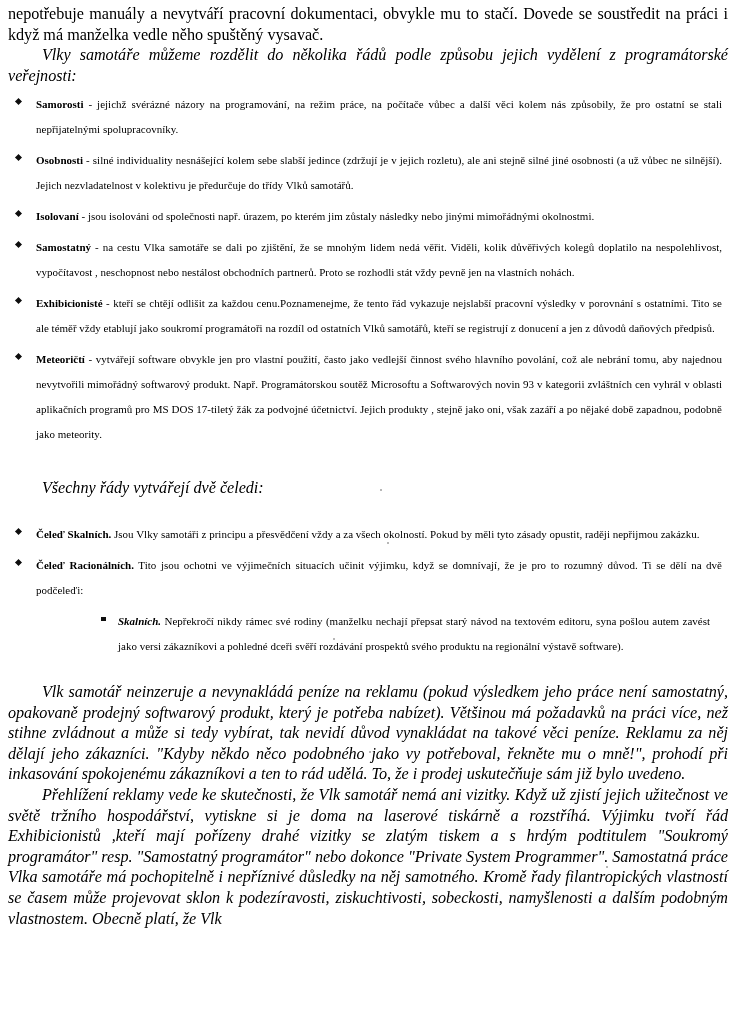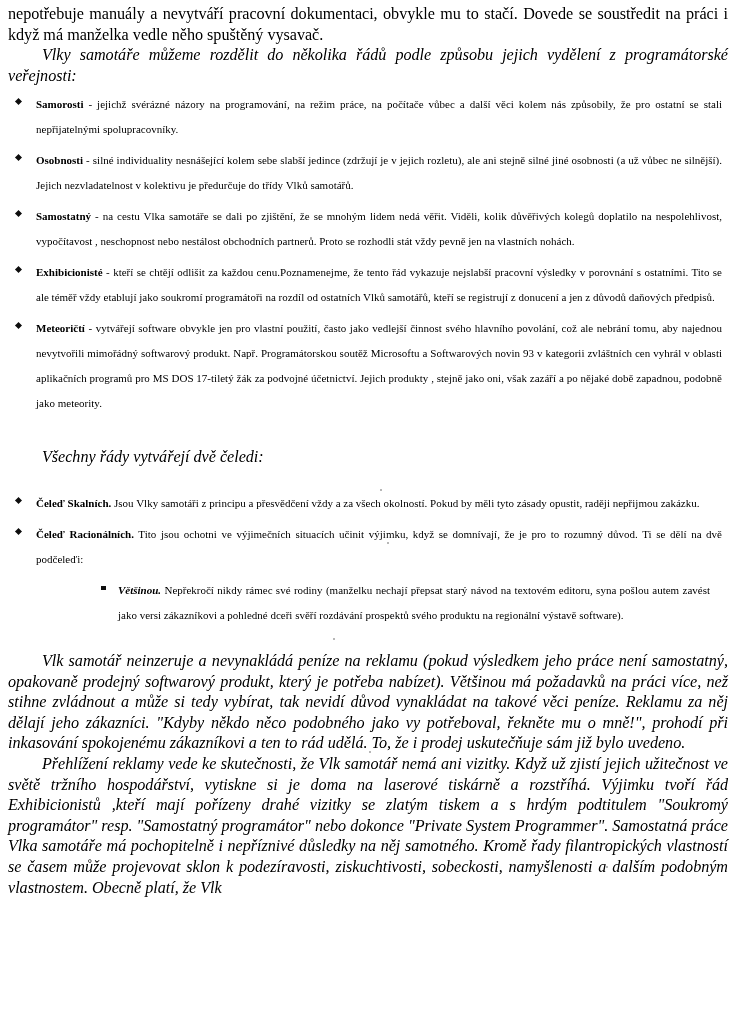--- a/index.html
+++ b/index.html
@@ -135,20 +135,26 @@
     </li>
     <li class="li">
       <span class="marker"></span>
       <span class="btext">
         <span class="b">Osobnosti</span><span> - silné individuality nesnášející kolem sebe slabší jedince (zdržují je v jejich rozletu), ale ani stejně silné jiné osobnosti (a už vůbec ne silnější). Jejich nezvladatelnost v kolektivu je předurčuje do třídy Vlků samotářů.</span>
       </span>
     </li>
     <li class="li">
       <span class="marker"></span>
       <span class="btext">
+        <span class="b">Isolovaní</span><span> - jsou isolováni od společnosti např. úrazem, po kterém jim zůstaly následky nebo jinými mimořádnými okolnostmi.</span>
+      </span>
+    </li>
+    <li class="li">
+      <span class="marker"></span>
+      <span class="btext">
         <span class="b">Samostatný</span><span> - na cestu Vlka samotáře se dali po zjištění, že se mnohým lidem nedá věřit. Viděli, kolik důvěřivých kolegů doplatilo na nespolehlivost, vypočítavost , neschopnost nebo nestálost obchodních partnerů. Proto se rozhodli stát vždy pevně jen na vlastních nohách.</span>
       </span>
     </li>
     <li class="li">
       <span class="marker"></span>
       <span class="btext">
         <span class="b">Exhibicionisté</span><span> - kteří se chtějí odlišit za každou cenu.Poznamenejme, že tento řád vykazuje nejslabší pracovní výsledky v porovnání s ostatními. Tito se ale téměř vždy etablují jako soukromí programátoři na rozdíl od ostatních Vlků samotářů, kteří se registrují z donucení a jen z důvodů daňových předpisů.</span>
       </span>
     </li>
     <li class="li">
@@ -177,21 +183,21 @@
       <span class="btext">
         <span class="b">Čeleď Racionálních.</span><span> Tito jsou ochotni ve výjimečních situacích učinit výjimku, když se domnívají, že je pro to rozumný důvod. Ti se dělí na dvě podčeleďi:</span>
       </span>
     </li>
   </ul>
 
   <ul class="list lvl2">
     <li class="li">
       <span class="marker"></span>
       <span class="btext">
-        <span class="bi">Většinou.</span><span> Nepřekročí nikdy rámec své rodiny (manželku nechají přepsat starý návod na textovém editoru, syna pošlou autem zavést jako versi zákazníkovi a pohledné dceři svěří rozdávání prospektů svého produktu na regionální výstavě software).</span>
+        <span class="bi">Skalních.</span><span> Nepřekročí nikdy rámec své rodiny (manželku nechají přepsat starý návod na textovém editoru, syna pošlou autem zavést jako versi zákazníkovi a pohledné dceři svěří rozdávání prospektů svého produktu na regionální výstavě software).</span>
       </span>
     </li>
   </ul>
 
   <div class="gap-m"></div>
 
   <p class="para indent">Vlk samotář neinzeruje a nevynakládá peníze na reklamu (pokud výsledkem jeho práce není samostatný, opakovaně prodejný softwarový produkt, který je potřeba nabízet). Většinou má požadavků na práci více, než stihne zvládnout a může si tedy vybírat, tak nevidí důvod vynakládat na takové věci peníze. Reklamu za něj dělají jeho zákazníci. "Kdyby někdo něco podobného jako vy potřeboval, řekněte mu o mně!", prohodí při inkasování spokojenému zákazníkovi a ten to rád udělá. To, že i prodej uskutečňuje sám již bylo uvedeno.</p>
   <p class="para indent">Přehlížení reklamy vede ke skutečnosti, že Vlk samotář nemá ani vizitky. Když už zjistí jejich užitečnost ve světě tržního hospodářství, vytiskne si je doma na laserové tiskárně a rozstříhá. Výjimku tvoří řád Exhibicionistů ,kteří mají pořízeny drahé vizitky se zlatým tiskem a s hrdým podtitulem "Soukromý programátor" resp. "Samostatný programátor" nebo dokonce "Private System Programmer". Samostatná práce Vlka samotáře má pochopitelně i nepříznivé důsledky na něj samotného. Kromě řady filantropických vlastností se časem může projevovat sklon k podezíravosti, ziskuchtivosti, sobeckosti, namyšlenosti a dalším podobným vlastnostem. Obecně platí, že Vlk</p>
 
 </div>

